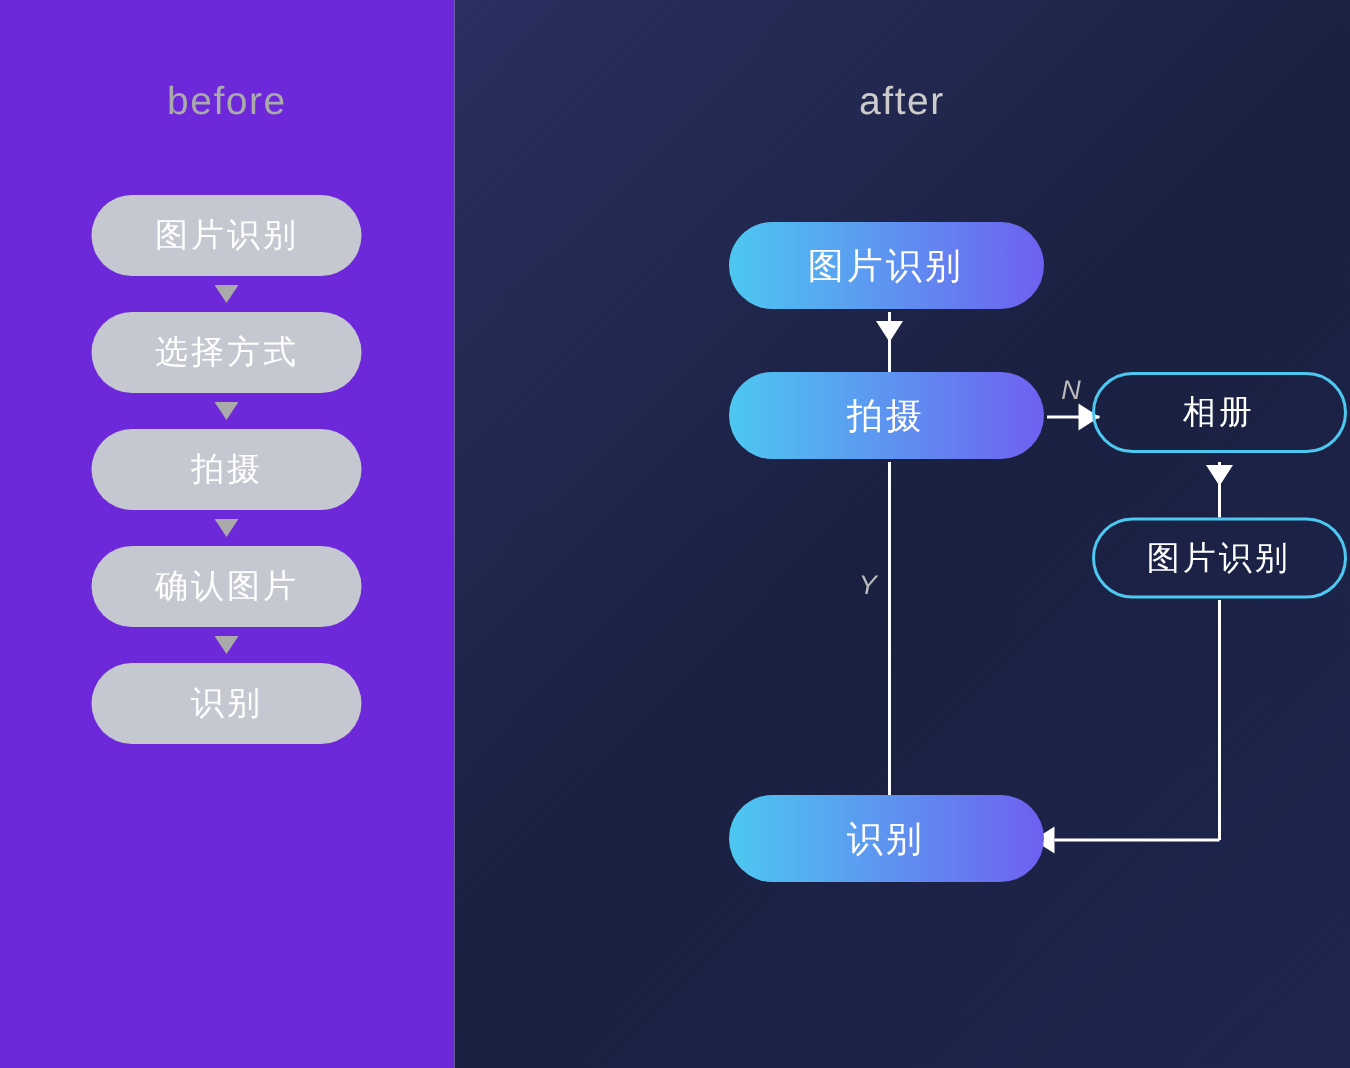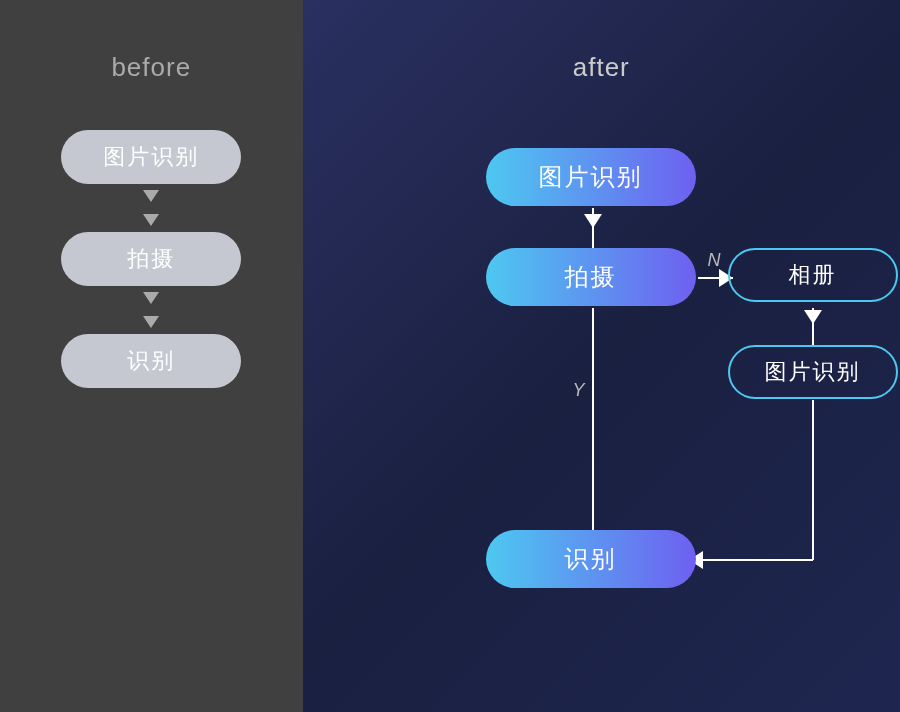--- a/index.html
+++ b/index.html
@@ -9,21 +9,21 @@
       height: 712px;
       display: flex;
       font-family: 'PingFang SC', 'Microsoft YaHei', sans-serif;
       overflow: hidden;
     }
 
     
     .left-panel {
       width: 320px;
       height: 712px;
-      background: #404040;
+      background: #6d28d9;
       display: flex;
       flex-direction: column;
       align-items: center;
       position: relative;
     }
 
     .before-title {
       position: absolute;
       top: 52px;
       left: 50%;
@@ -173,25 +173,31 @@
 </head>
 <body>
 
 <div class="left-panel">
   <span class="before-title">before</span>
   <div class="before-flow">
     <div class="before-node">
       <span>图片识别</span>
     </div>
     <div class="before-arrow"></div>
+    <div class="before-node">
+      <span>选择方式</span>
+    </div>
     <div class="before-arrow"></div>
     <div class="before-node">
       <span>拍摄</span>
     </div>
     <div class="before-arrow"></div>
+    <div class="before-node">
+      <span>确认图片</span>
+    </div>
     <div class="before-arrow"></div>
     <div class="before-node">
       <span>识别</span>
     </div>
   </div>
 </div>
 
 <div class="right-panel">
   <span class="after-title">after</span>
 

